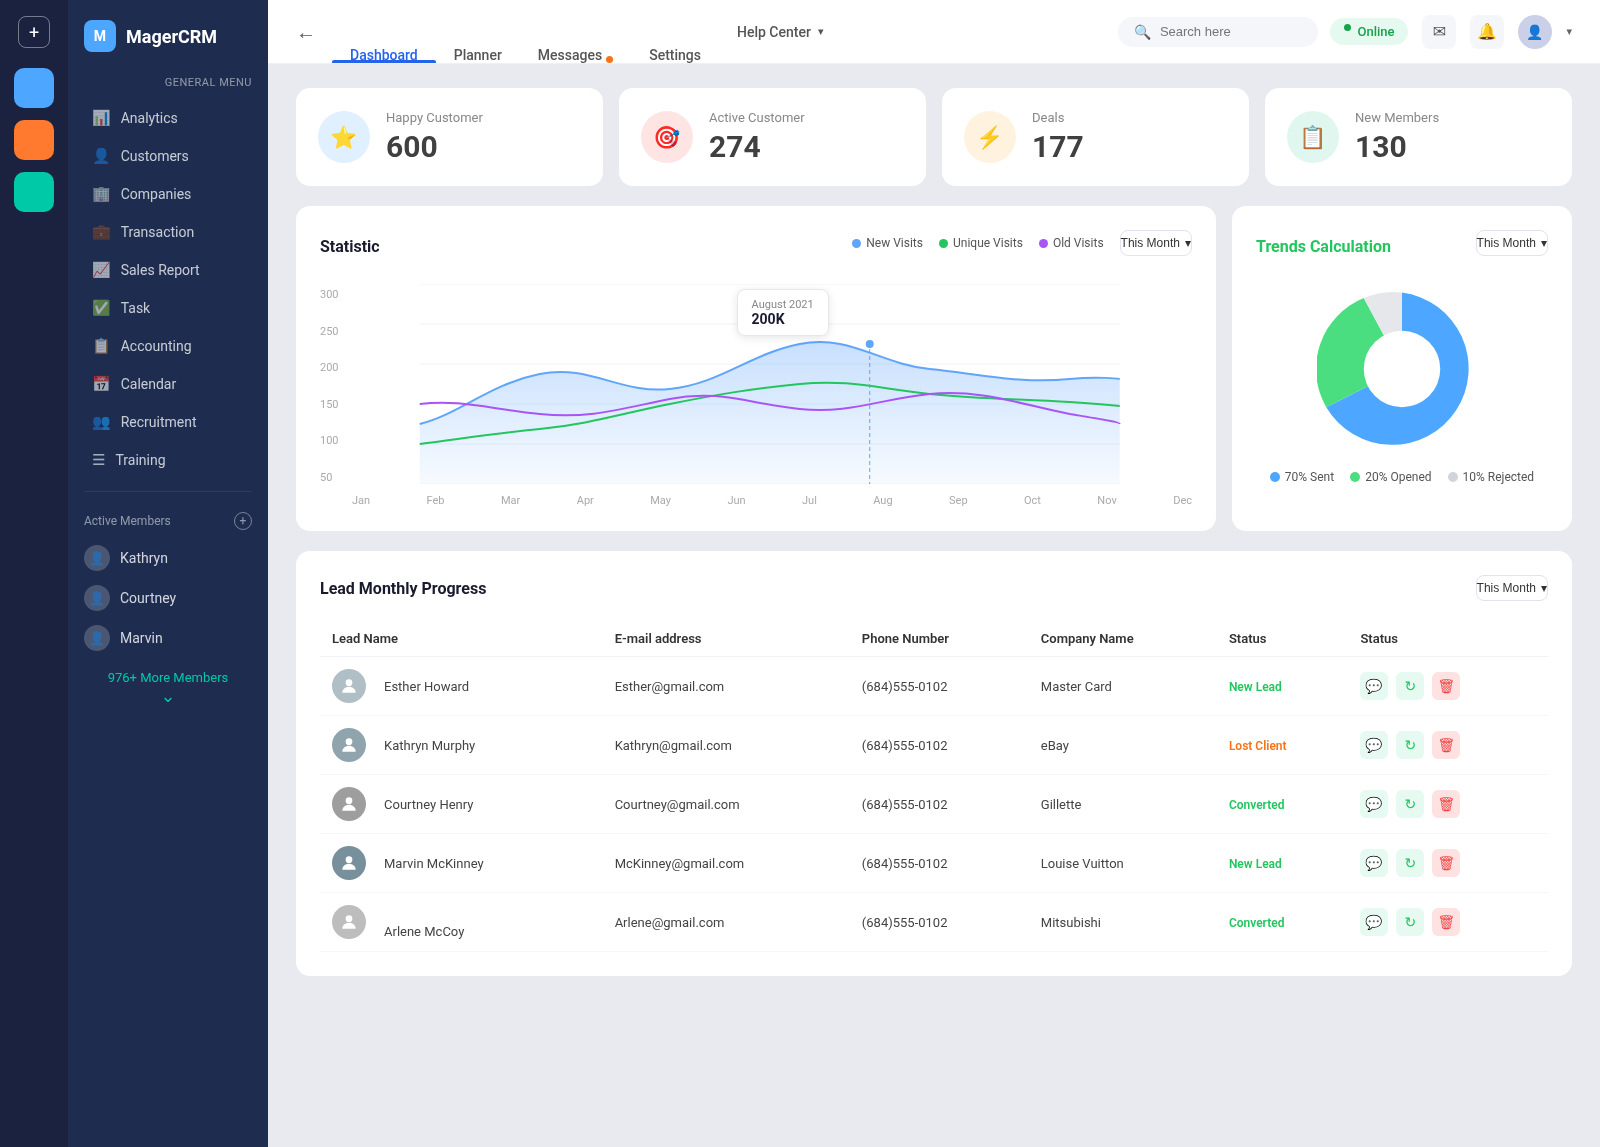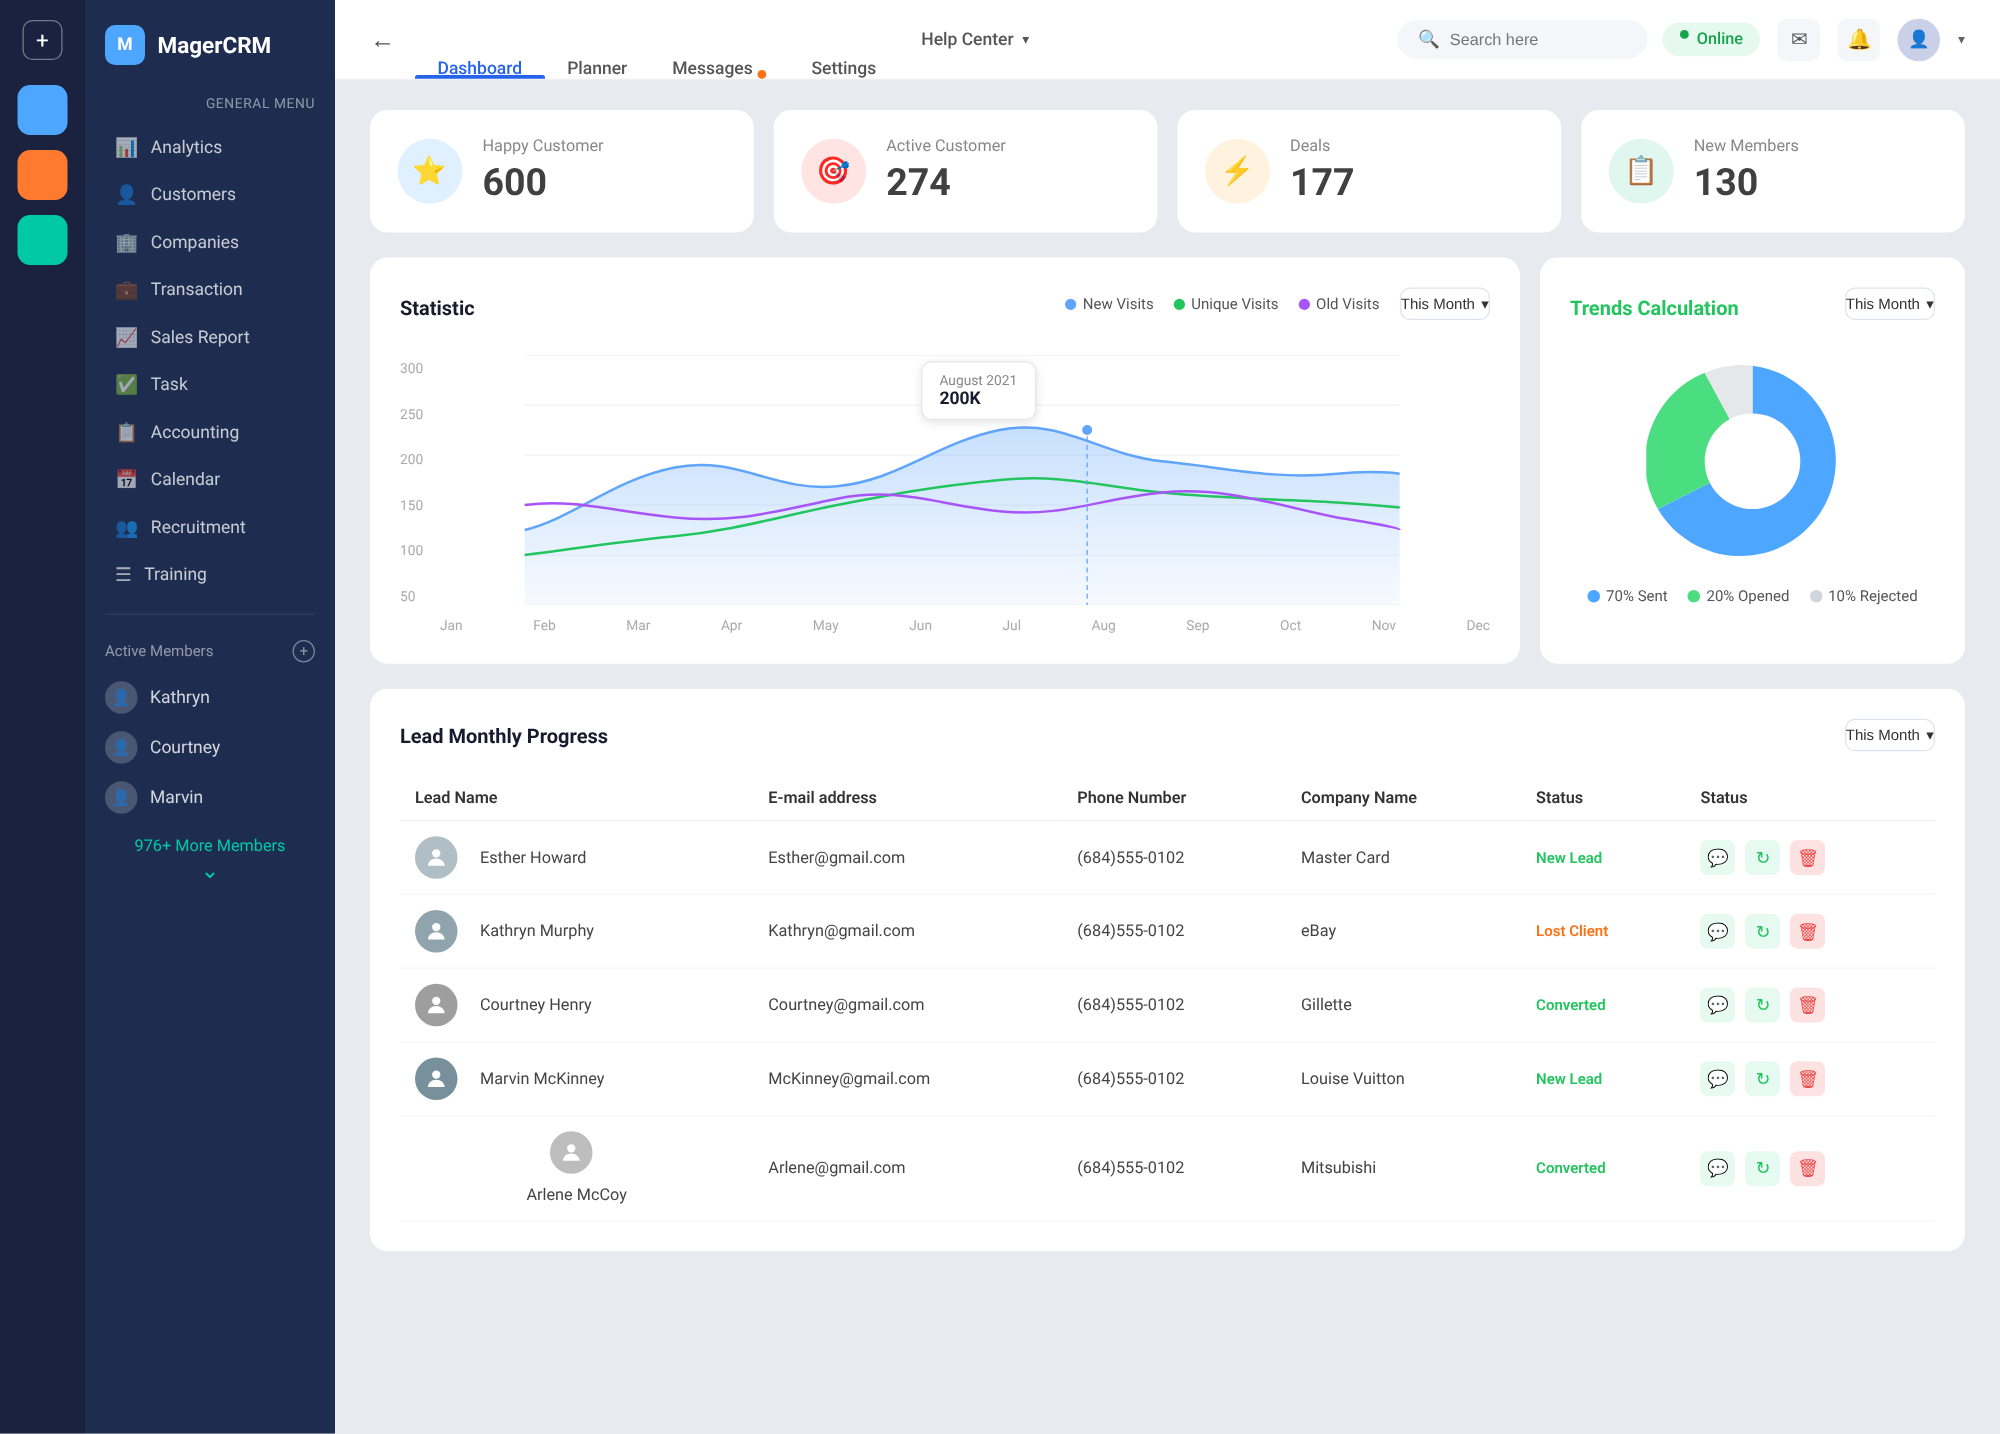--- a/index.html
+++ b/index.html
@@ -680,21 +680,21 @@
     <td>
       <div class="action-icons">
         <div class="action-icon chat">💬</div>
         <div class="action-icon edit">↻</div>
         <div class="action-icon delete">🗑</div>
       </div>
     </td>
   </tr>
             <tr>
     <td>
-      <div style="display:flex;align-items:center;gap:10px;flex-direction:column;">
+      <div style="display:flex;align-items:flex-end;gap:10px;">
         <div class="lead-avatar" style="background:#bdbdbd;">
           <svg width="20" height="20" viewBox="0 0 24 24" fill="white">
                       <circle cx="12" cy="8" r="4"></circle>
                       <path d="M4 20c0-4 3.6-7 8-7s8 3 8 7"></path>
                     </svg>
         </div>
         <span>Arlene McCoy</span>
       </div>
     </td>
     <td>Arlene@gmail.com</td>

